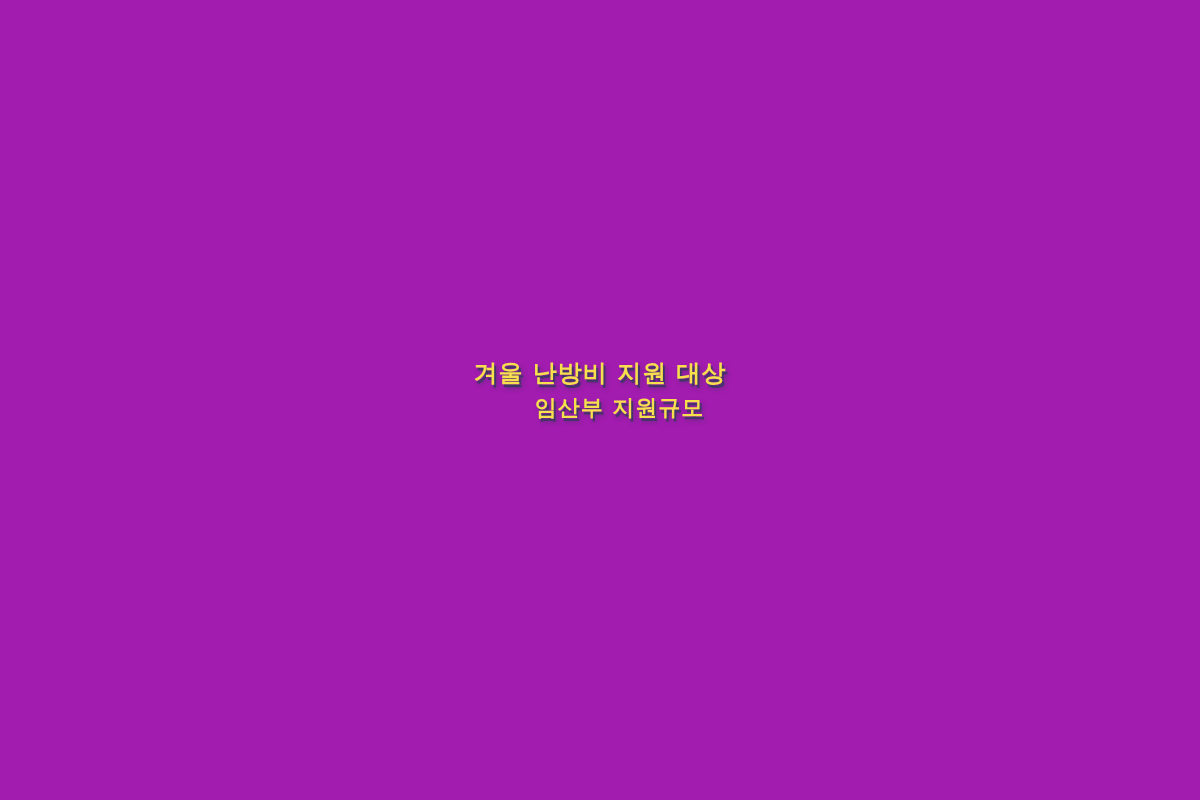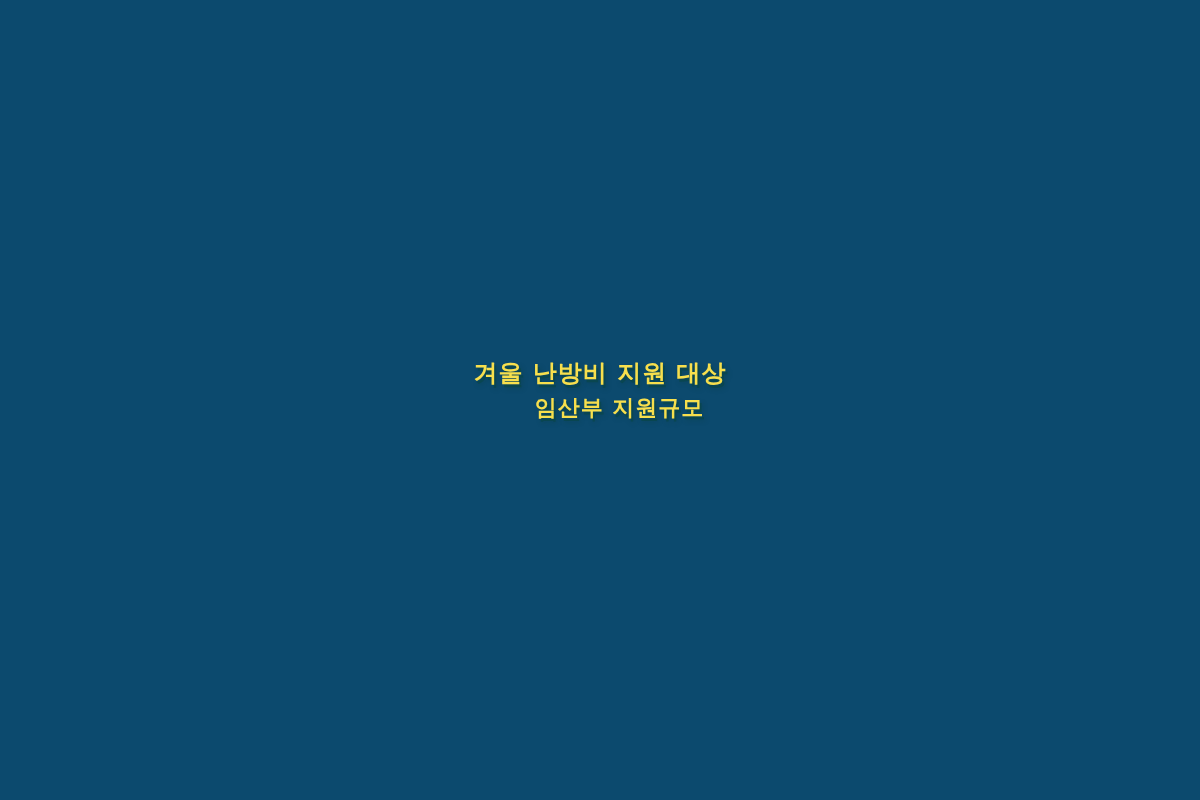--- a/index.html
+++ b/index.html
@@ -54,21 +54,21 @@
     -webkit-font-smoothing: antialiased;
   }
 
   .headline-line.line-2 {
     margin-top: 4px;
   }
 </style>
 </head>
 <body>
 
-<div id="banner" style="background: #0c4a6e;">
+<div id="banner" style="background: #a21caf;">
 
   <div id="headline-block">
 
     <span class="headline-line line-1" style="color: rgb(247, 223, 77); font-size: 24px;">겨울 난방비 지원 대상</span>
 
     <span class="headline-line line-2" style="color: rgb(247, 223, 77); font-size: 22px; padding-left: 39px;">임산부 지원규모</span>
 
   </div>
 
 </div>

